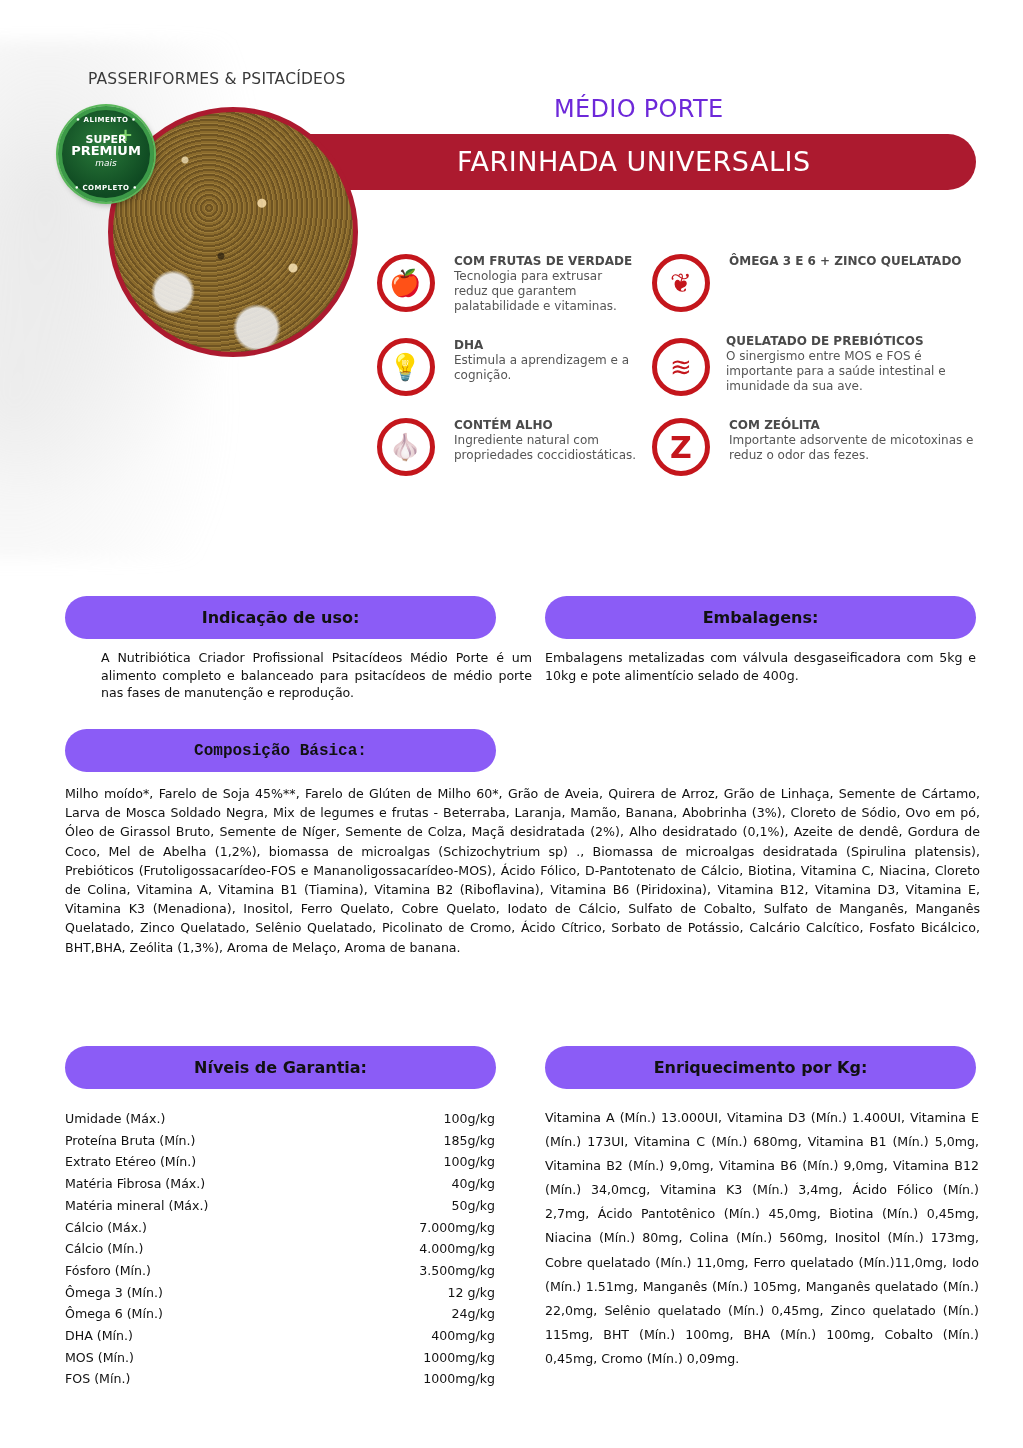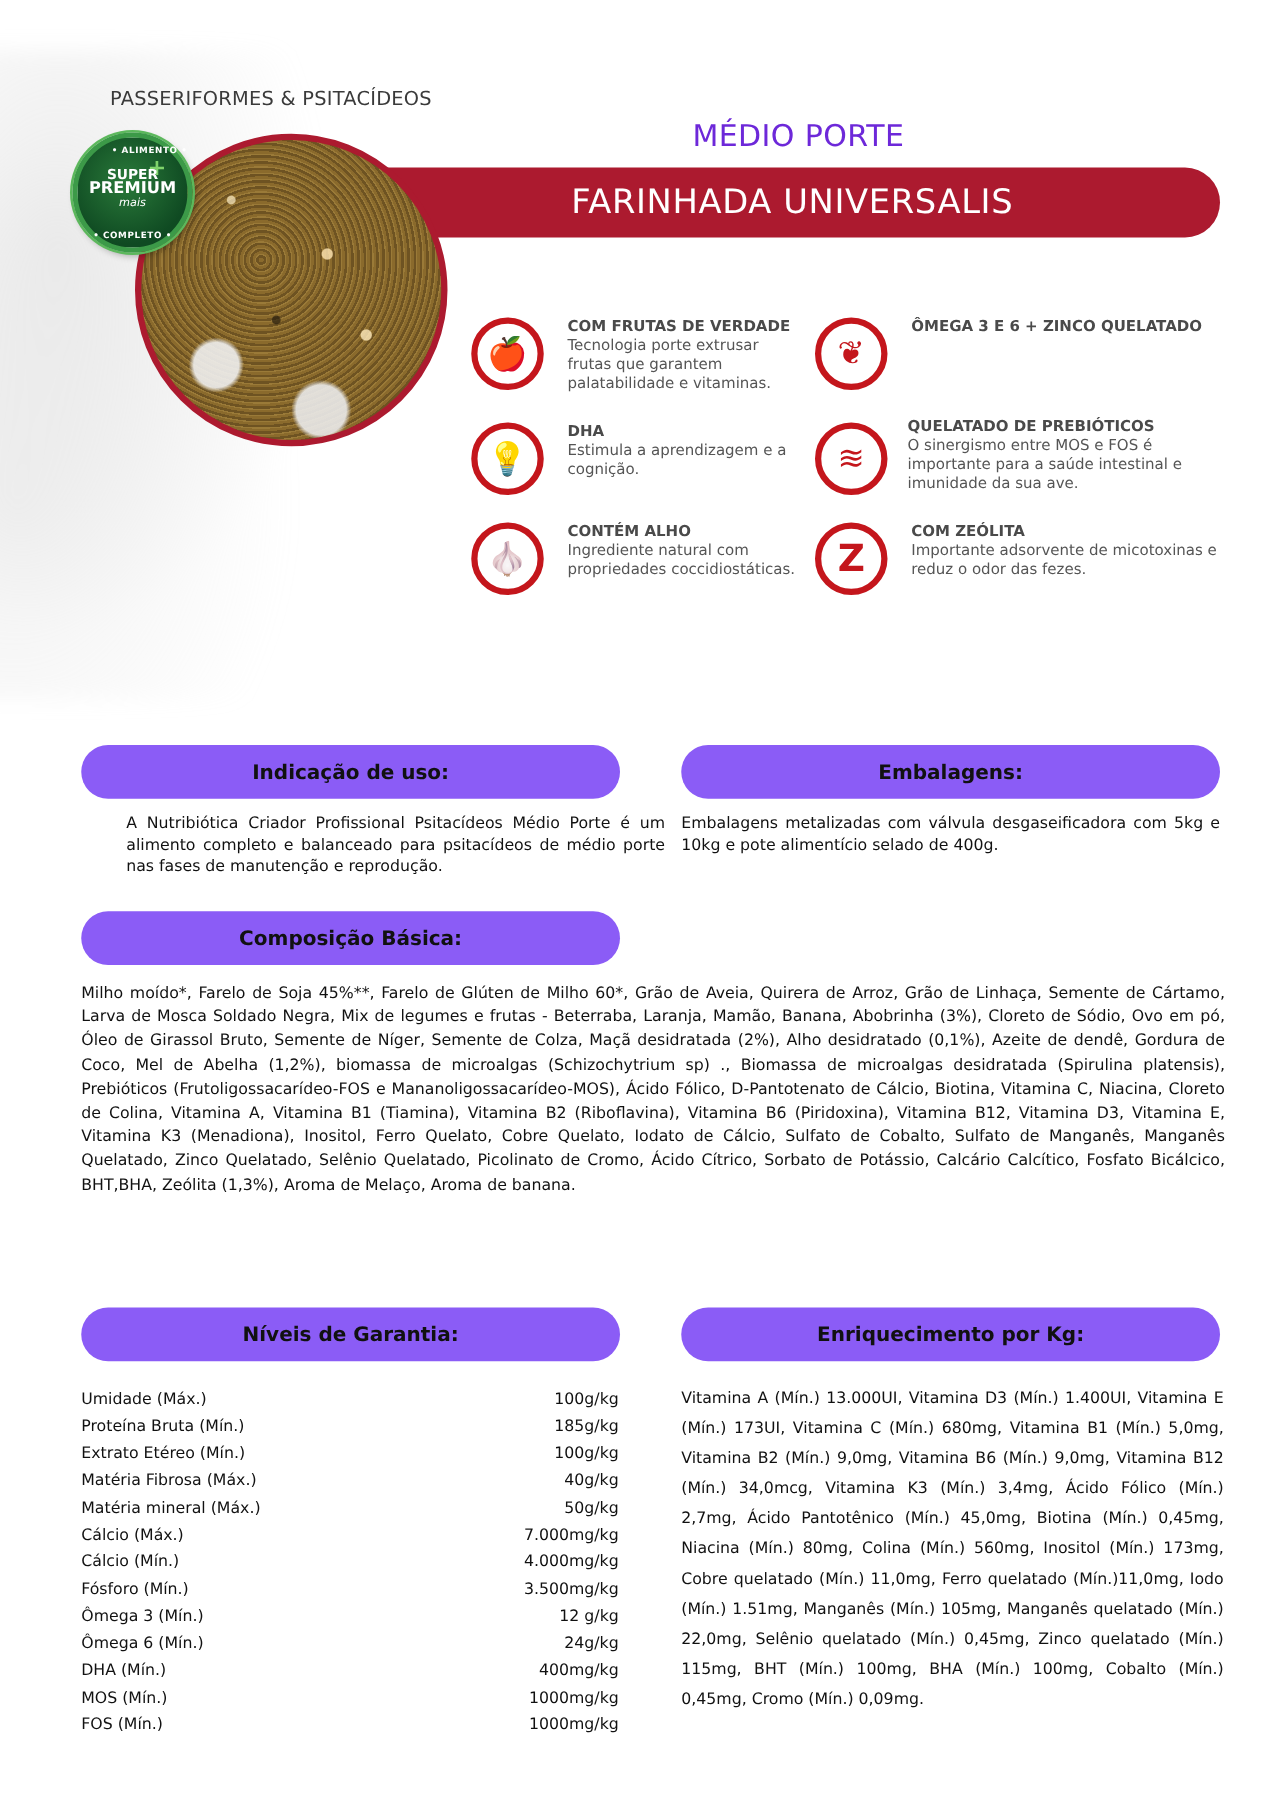--- a/index.html
+++ b/index.html
@@ -46,21 +46,21 @@
     overflow:hidden;
   }
   .badge {
     position:absolute; left:58px; top:106px; width:88px; height:88px;
     border-radius:50%;
     background: radial-gradient(circle at 45% 40%, #2a7a3a, #0f4a22 70%);
     border:4px solid #3c9a48;
     box-shadow:0 0 0 2px #5cb85c, 2px 3px 6px rgba(0,0,0,0.3);
     color:#ffffff; text-align:center;
   }
-  .badge-top { position:absolute; left:0; right:0; top:6px; font-size:7px; font-weight:bold; letter-spacing:0.5px;text-align:right; }
+  .badge-top { position:absolute; left:0; right:0; top:6px; font-size:7px; font-weight:bold; letter-spacing:0.5px; }
   .badge-super { position:absolute; left:0; right:0; top:24px; font-size:11px; font-weight:bold; line-height:11px; }
   .badge-premium { position:absolute; left:0; right:0; top:34px; font-size:13px; font-weight:bold; line-height:13px; }
   .badge-mais { position:absolute; left:0; right:0; top:48px; font-size:9px; font-style:italic; }
   .badge-bottom { position:absolute; left:0; right:0; bottom:6px; font-size:7px; font-weight:bold; letter-spacing:0.5px; }
   .badge-plus { position:absolute; left:56px; top:14px; font-size:18px; color:#7fd36b; font-weight:bold; }
 
   .feature {
     position:absolute; width:300px; height:62px;
   }
   .feature .ficon {
@@ -120,21 +120,21 @@
   <div class="badge-plus">+</div>
   <div class="badge-super">SUPER</div>
   <div class="badge-premium">PREMIUM</div>
   <div class="badge-mais">mais</div>
   <div class="badge-bottom">• COMPLETO •</div>
 </div>
 
 <div class="feature" style="left:377px; top:254px;">
   <div class="ficon">🍎</div>
   <div class="ftitle">COM FRUTAS DE VERDADE</div>
-  <div class="fdesc" style="width:180px;">Tecnologia porte extrusar frutas que garantem palatabilidade e vitaminas.</div>
+  <div class="fdesc" style="width:180px;">Tecnologia para extrusar reduz que garantem palatabilidade e vitaminas.</div>
 </div>
 <div class="feature" style="left:652px; top:254px;">
   <div class="ficon">❦</div>
   <div class="ftitle">ÔMEGA 3 E 6 + ZINCO QUELATADO</div>
 </div>
 <div class="feature" style="left:377px; top:338px;">
   <div class="ficon">💡</div>
   <div class="ftitle">DHA</div>
   <div class="fdesc" style="width:200px;">Estimula a aprendizagem e a cognição.</div>
 </div>
@@ -153,21 +153,21 @@
   <div class="ftitle">COM ZEÓLITA</div>
   <div class="fdesc" style="width:262px;">Importante adsorvente de micotoxinas e reduz o odor das fezes.</div>
 </div>
 
 <div class="pill" style="left:65px; top:596px; width:431px;">Indicação de uso:</div>
 <div class="para" style="left:65px; top:649px; width:431px;margin-left:36px;">A Nutribiótica Criador Profissional Psitacídeos Médio Porte é um alimento completo e balanceado para psitacídeos de médio porte nas fases de manutenção e reprodução.</div>
 
 <div class="pill" style="left:545px; top:596px; width:431px;">Embalagens:</div>
 <div class="para" style="left:545px; top:649px; width:431px;">Embalagens metalizadas com válvula desgaseificadora com 5kg e 10kg e pote alimentício selado de 400g.</div>
 
-<div class="pill" style="left:65px; top:729px; width:431px;">Composição Básica:</div>
+<div class="pill" style="left:65px; top:729px; width:431px;font-family:Liberation Mono, monospace;">Composição Básica:</div>
 <div class="comp">Milho moído*, Farelo de Soja 45%**, Farelo de Glúten de Milho 60*, Grão de Aveia, Quirera de Arroz, Grão de Linhaça, Semente de Cártamo, Larva de Mosca Soldado Negra, Mix de legumes e frutas - Beterraba, Laranja, Mamão, Banana, Abobrinha (3%), Cloreto de Sódio, Ovo em pó, Óleo de Girassol Bruto, Semente de Níger, Semente de Colza, Maçã desidratada (2%), Alho desidratado (0,1%), Azeite de dendê, Gordura de Coco, Mel de Abelha (1,2%), biomassa de microalgas (Schizochytrium sp) ., Biomassa de microalgas desidratada (Spirulina platensis), Prebióticos (Frutoligossacarídeo-FOS e Mananoligossacarídeo-MOS), Ácido Fólico, D-Pantotenato de Cálcio, Biotina, Vitamina C, Niacina, Cloreto de Colina, Vitamina A, Vitamina B1 (Tiamina), Vitamina B2 (Riboflavina), Vitamina B6 (Piridoxina), Vitamina B12, Vitamina D3, Vitamina E, Vitamina K3 (Menadiona), Inositol, Ferro Quelato, Cobre Quelato, Iodato de Cálcio, Sulfato de Cobalto, Sulfato de Manganês, Manganês Quelatado, Zinco Quelatado, Selênio Quelatado, Picolinato de Cromo, Ácido Cítrico, Sorbato de Potássio, Calcário Calcítico, Fosfato Bicálcico, BHT,BHA, Zeólita (1,3%), Aroma de Melaço, Aroma de banana.</div>
 
 <div class="pill" style="left:65px; top:1046px; width:431px;">Níveis de Garantia:</div>
 <div class="levels" id="levels">
     <div class="level-row">
       <span>Umidade (Máx.)</span>
       <span>100g/kg</span>
     </div>
     <div class="level-row">
       <span>Proteína Bruta (Mín.)</span>

